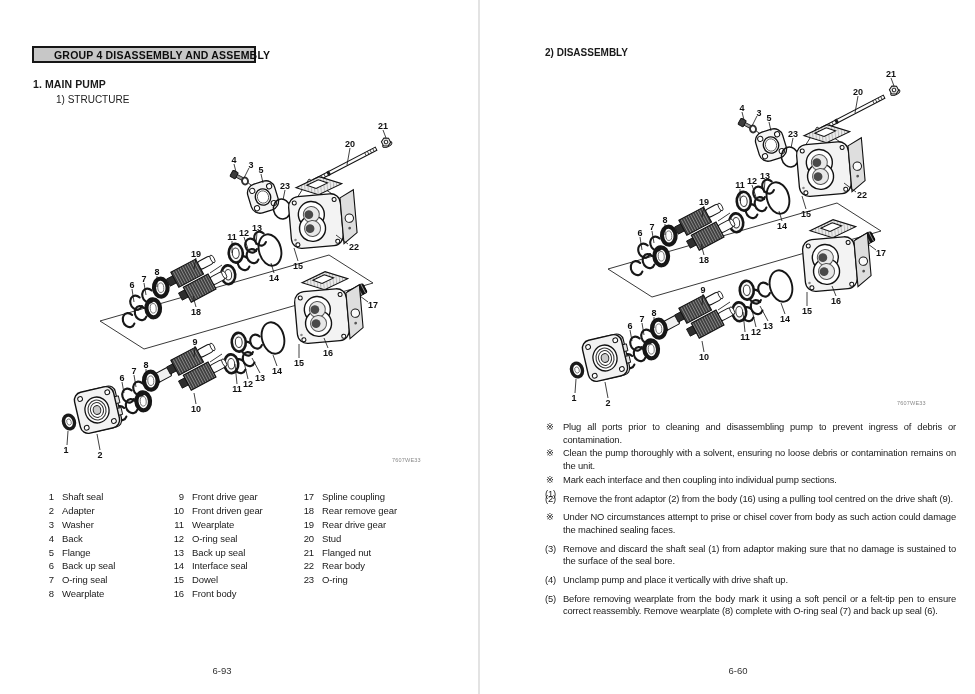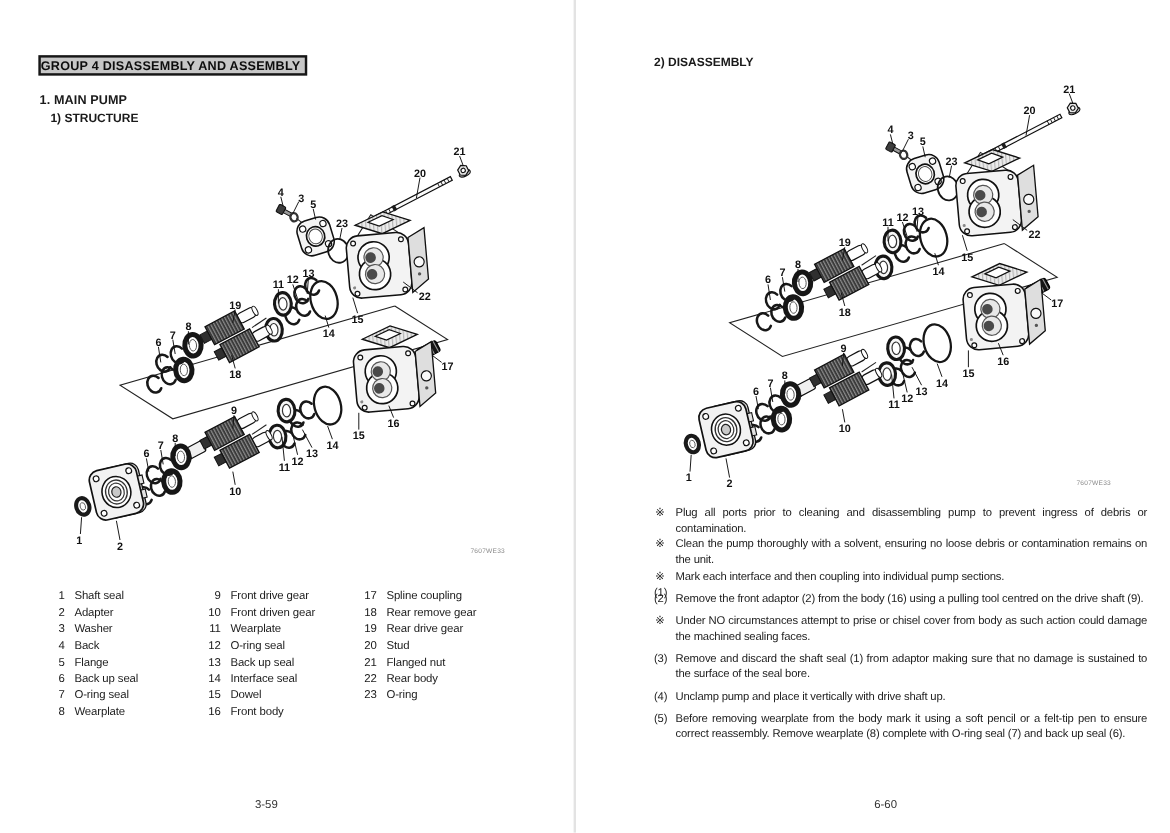--- a/index.html
+++ b/index.html
@@ -3,24 +3,24 @@
 <meta charset="utf-8">
 <style>
   html,body{margin:0;padding:0}
   body{width:975px;height:694px;position:relative;background:#fff;overflow:hidden;
        font-family:"Liberation Sans","DejaVu Sans",sans-serif;color:#1a1a1a;}
   .abs{position:absolute}
   
   .gutter{left:478px;top:0;width:2px;height:694px;background:#e3e3e3}
   
   .hdr-bar{left:32px;top:46px;width:224px;height:17px;background:#c7c7c7;border:2px solid #161616;
-           box-sizing:border-box;display:flex;align-items:center;padding-left:0;
+           box-sizing:border-box;display:flex;align-items:center;padding-left:20px;
            font-size:10.5px;font-weight:bold;letter-spacing:.2px;color:#0d0d0d;white-space:nowrap}
   .h-main{left:33px;top:78px;font-size:10.5px;font-weight:bold;letter-spacing:.1px}
-  .h-sub{left:42px;top:94px;font-size:10px;font-weight:bold}
+  .h-sub{left:56px;top:94px;font-size:10px;font-weight:normal}
   .h-sub-r{left:545px;top:47px;font-size:10px;font-weight:bold}
   .diagram{width:420px;height:362px}
   .figcode{font-size:5.5px;color:#8a8a8a;letter-spacing:.2px}
   
   .plist-col{top:490px;width:130px;font-size:9.5px;letter-spacing:-.1px}
   .prow{display:flex;height:13.8px;align-items:center}
   .pnum{width:14px;text-align:right;margin-right:8px;flex:none}
   
   .steps{left:545px;top:421px;width:411px}
   .step{position:relative;padding-left:18px;margin:0 0 6px 0;font-size:9.4px;line-height:12.7px;
@@ -427,21 +427,21 @@
     <span class="pnum">22</span>
     <span class="pname">Rear body</span>
   </div>
 
   <div class="prow">
     <span class="pnum">23</span>
     <span class="pname">O-ring</span>
   </div>
 </div>
 
-<div class="abs pageno" style="left:192px">3-59</div>
+<div class="abs pageno" style="left:192px">6-93</div>
 
 <div class="abs h-sub-r">2) DISASSEMBLY</div>
 
 <svg class="abs diagram" style="left:568px;top:58px" viewBox="0 0 420 362">
   <use href="#pump-exploded"></use>
 </svg>
 <div class="abs figcode" style="left:897px;top:400px">7607WE33</div>
 
 <div class="abs steps" id="steps">
   <p class="step tight">

